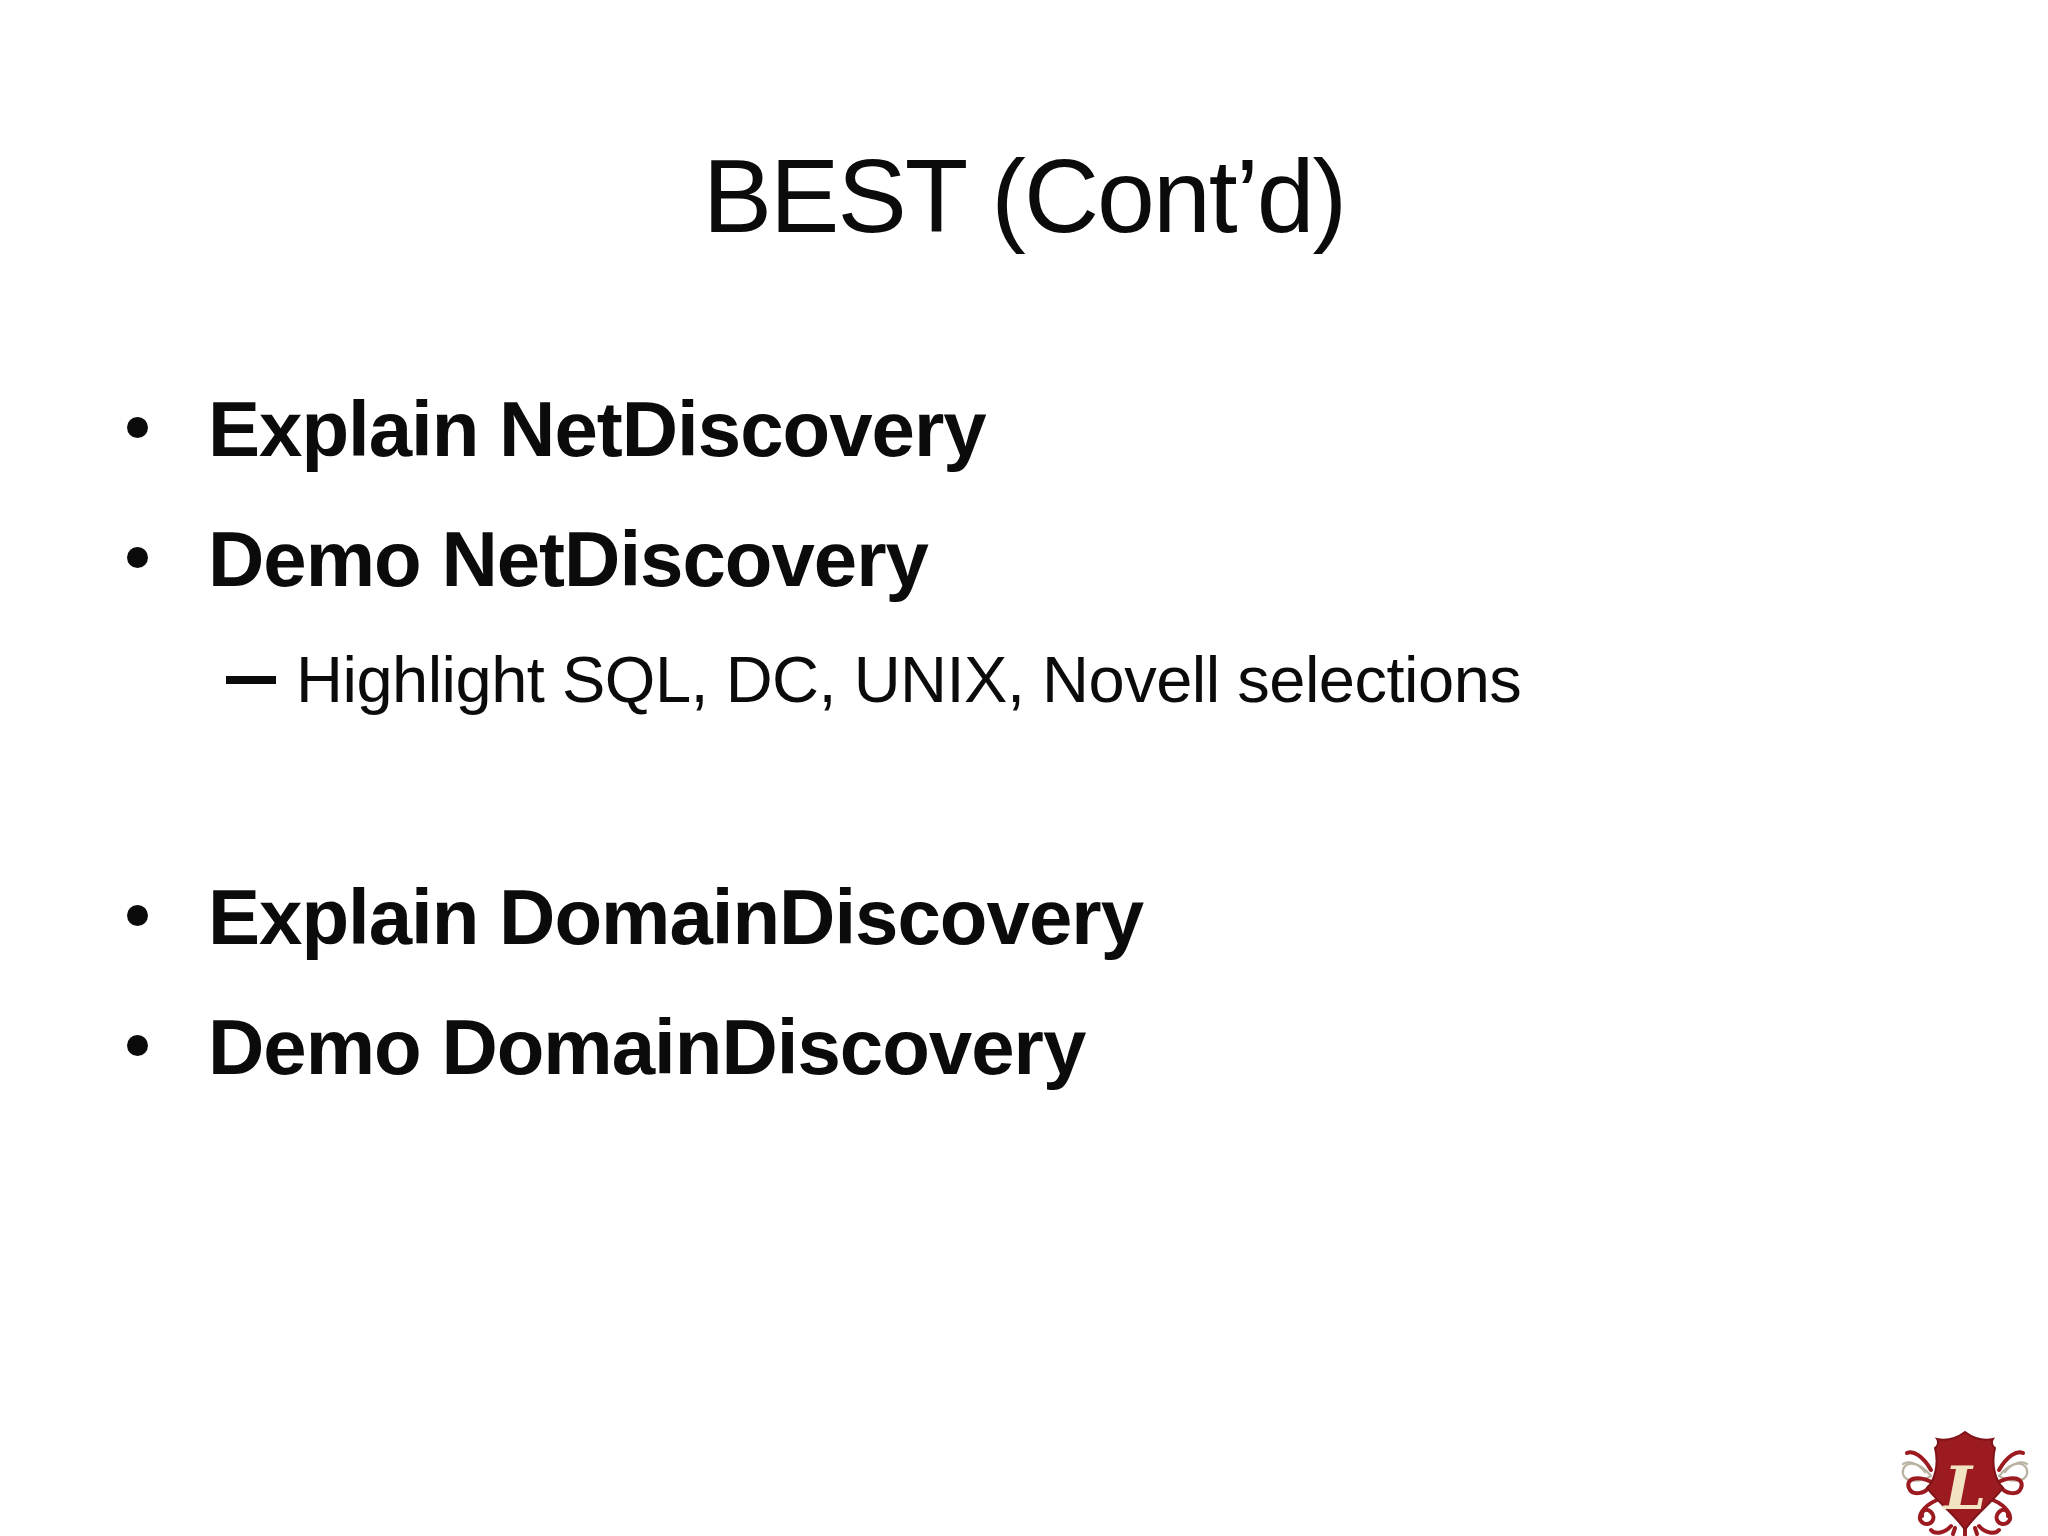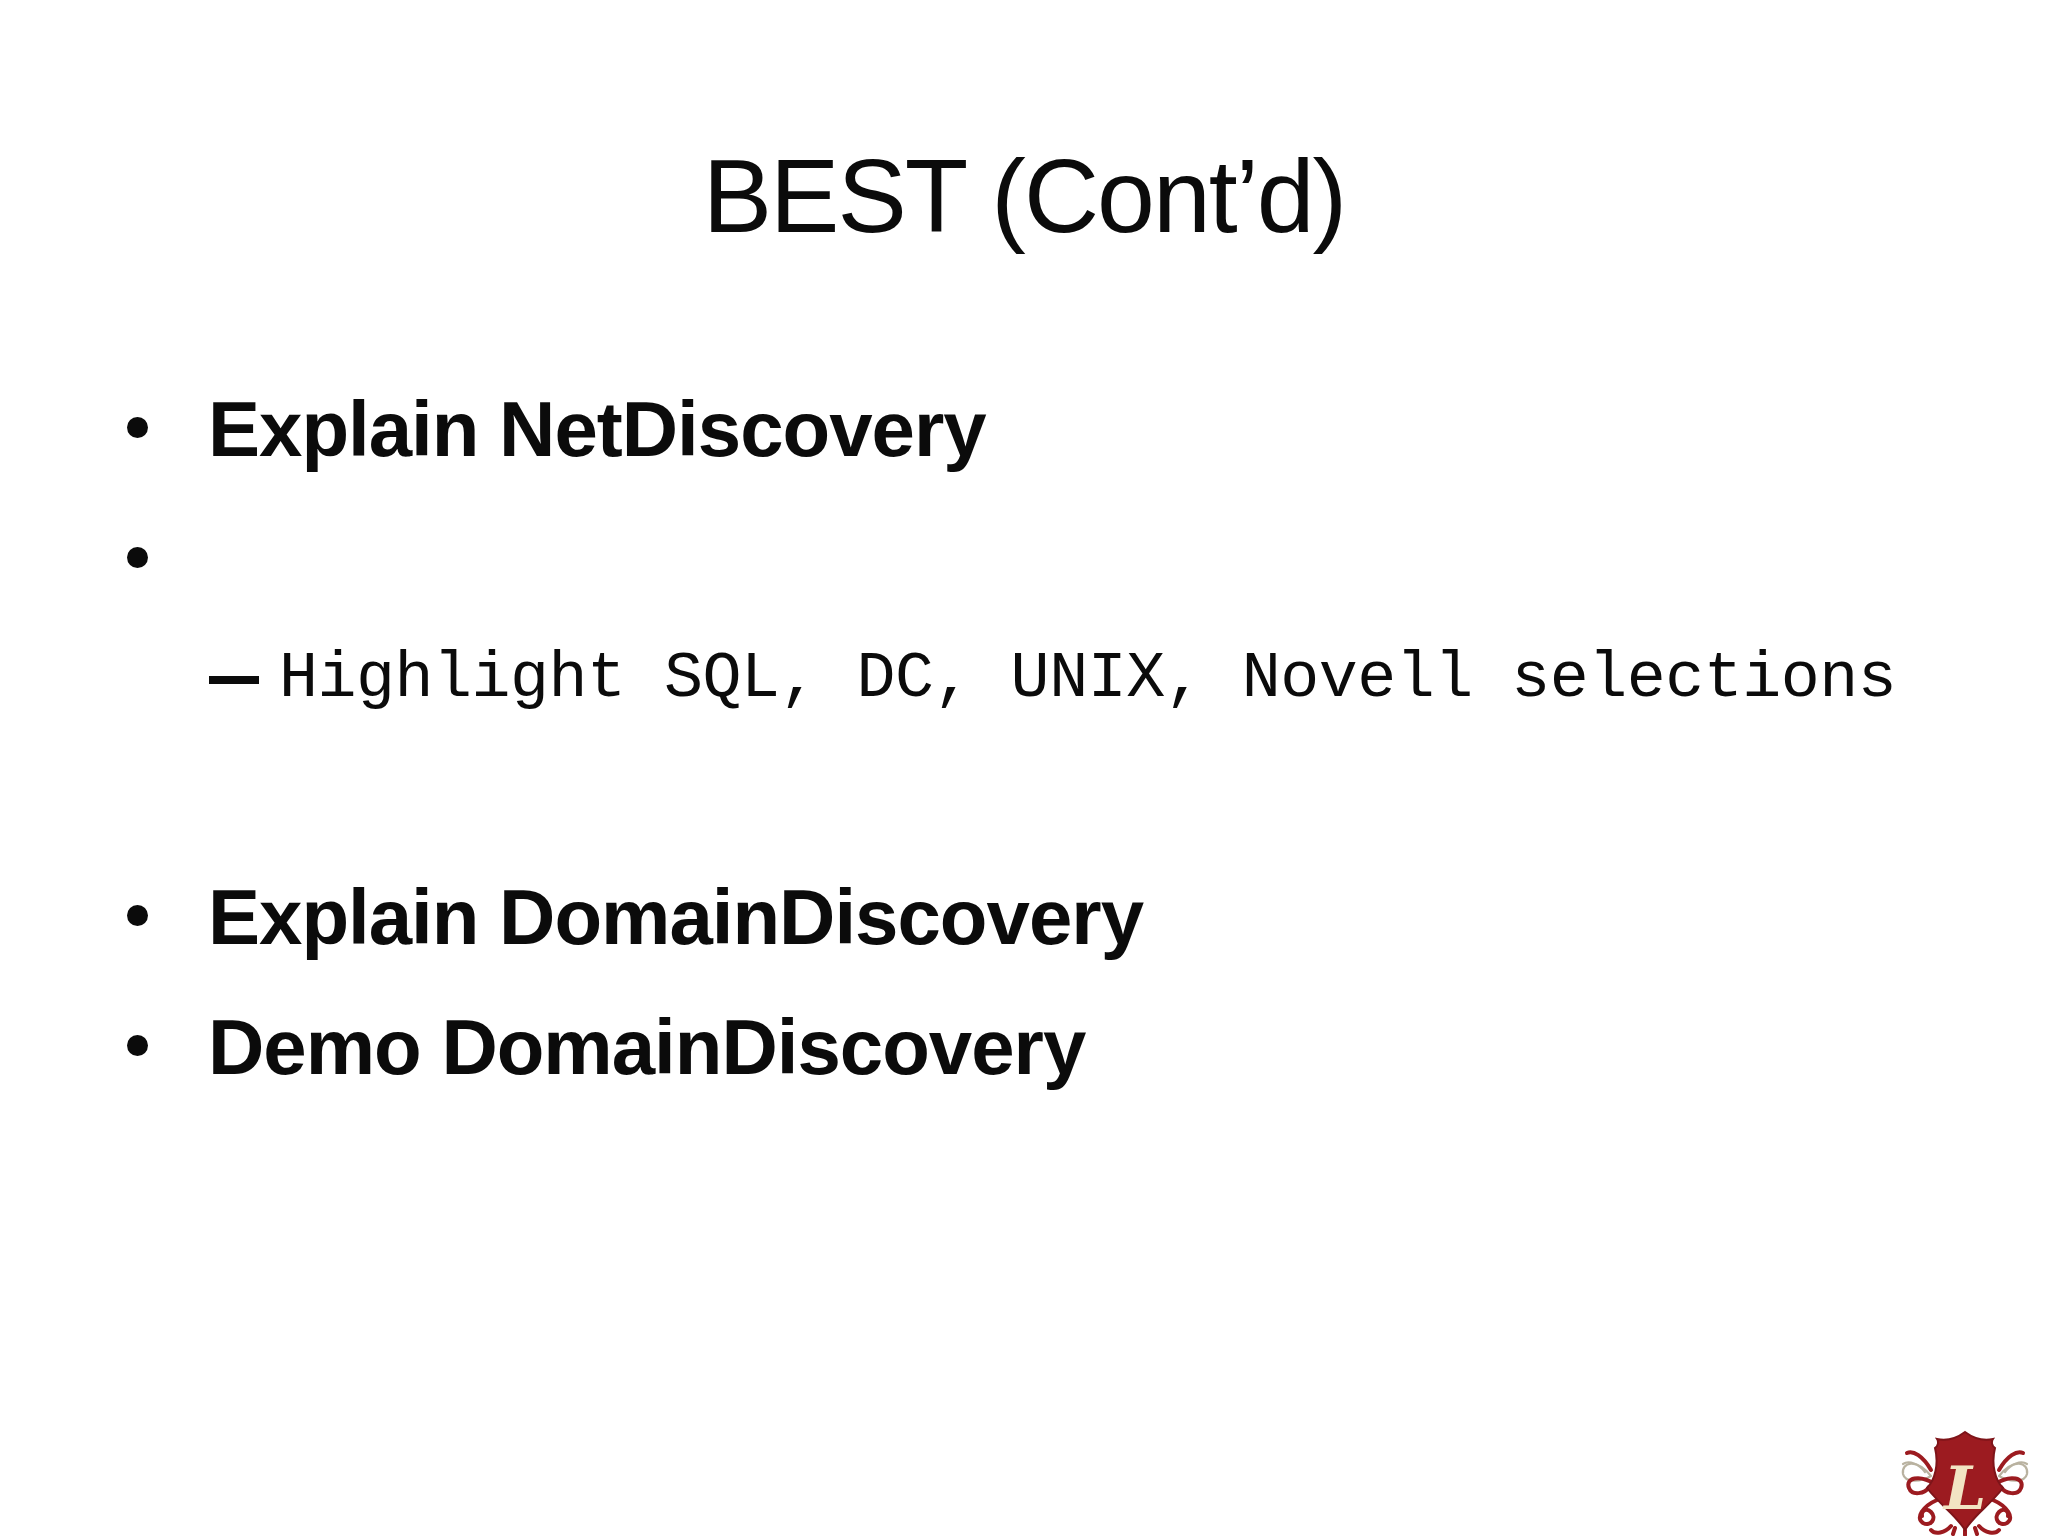--- a/index.html
+++ b/index.html
@@ -45,29 +45,28 @@
     margin-top: 27px;
     margin-right: 60px;
     flex: 0 0 auto;
   }
   .b1 { top: 390px; }
   .b2 { top: 520px; }
   .b3 { top: 878px; }
   .b4 { top: 1008px; }
   .sub-line {
     position: absolute;
-    left: 209px;
+    left: 226px;
     top: 647px;
     display: flex;
     align-items: flex-start;
     font-size: 65px;
     letter-spacing: -0.5px;
     line-height: 1;
     white-space: nowrap;
-    font-family: Liberation Mono, monospace;
   }
   .sub-line .dash {
     width: 50px;
     height: 8px;
     background: #0b0b0b;
     margin-top: 29px;
     margin-right: 20px;
     flex: 0 0 auto;
   }
   .crest {
@@ -85,20 +84,21 @@
 
   <h1 class="slide-title">BEST (Cont’d)</h1>
 
   <div class="bullet-line b1">
     <span class="dot"></span>
     <span>Explain NetDiscovery</span>
   </div>
 
   <div class="bullet-line b2">
     <span class="dot"></span>
+    <span>Demo NetDiscovery</span>
   </div>
 
   <div class="sub-line">
     <span class="dash"></span>
     <span>Highlight SQL, DC, UNIX, Novell selections</span>
   </div>
 
   <div class="bullet-line b4">
     <span class="dot"></span>
     <span>Demo DomainDiscovery</span>

